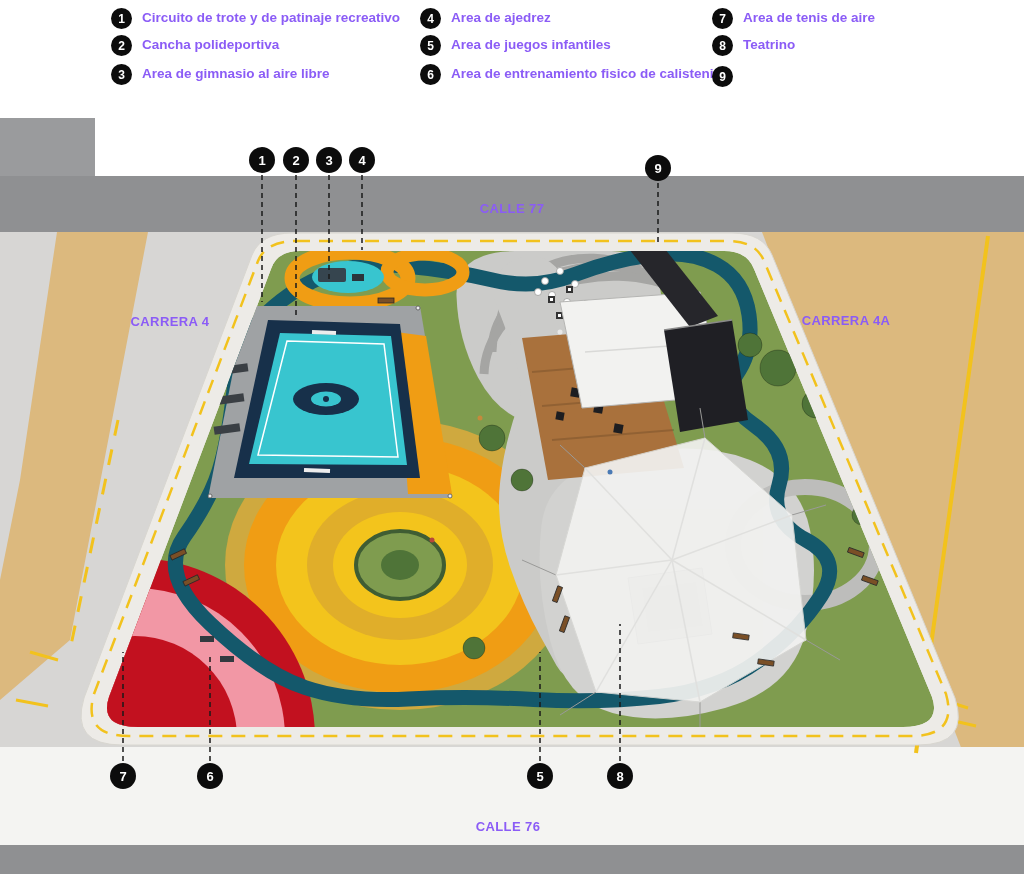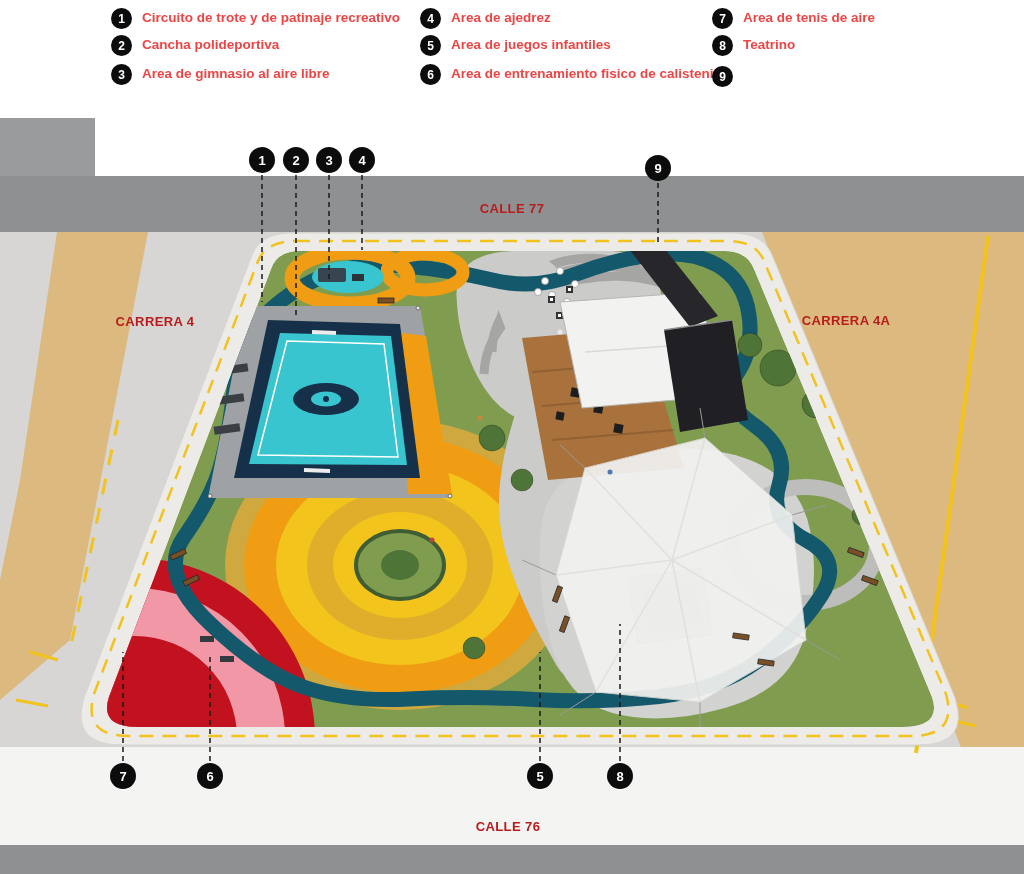--- a/index.html
+++ b/index.html
@@ -4,28 +4,28 @@
 <style>
   html,body{margin:0;padding:0;background:#ffffff;font-family:"Liberation Sans",sans-serif;}
   .stage{position:relative;width:1024px;height:874px;overflow:hidden;background:#fff;}
   svg.scene{position:absolute;left:0;top:0;}
 
   
   .legend-row{position:absolute;display:flex;align-items:center;gap:10px;}
   .legend-row.wrap{align-items:flex-start;width:250px;}
   .badge{flex:0 0 auto;width:21px;height:21px;border-radius:50%;background:var(--c-marker_black,#0c0c0c);
          color:#fff;font-weight:bold;font-size:12px;display:flex;align-items:center;justify-content:center;}
-  .legend-label{font-weight:bold;font-size:13.5px;color:#ef4444;line-height:1.22;}
+  .legend-label{font-weight:bold;font-size:13.5px;color:#8b5cf6;line-height:1.22;}
 
   
   .marker{position:absolute;width:26px;height:26px;border-radius:50%;background:var(--c-marker_black,#0c0c0c);
           color:#fff;font-weight:bold;font-size:13px;display:flex;align-items:center;justify-content:center;}
 
   
-  .street{position:absolute;transform:translate(-50%,-50%);font-weight:bold;font-size:13px;color:#b91c1c;
+  .street{position:absolute;transform:translate(-50%,-50%);font-weight:bold;font-size:13px;color:#8b5cf6;
           letter-spacing:.4px;white-space:nowrap;}
 
   
   .cF-road{fill:var(--c-road_gray)}   .cF-ground{fill:var(--c-ground_gray)} .cF-sand{fill:var(--c-sand)}
   .cF-grass{fill:var(--c-grass)}      .cF-tree{fill:var(--c-tree)}          .cF-apron{fill:var(--c-apron)}
   .cS-yellow{stroke:var(--c-marking_yellow)} .cS-circuit{stroke:var(--c-circuit_teal)}
   .cF-cyan{fill:var(--c-court_cyan)}  .cF-navy{fill:var(--c-court_navy)}    .cF-orange{fill:var(--c-accent_orange)}
   .cS-orange{stroke:var(--c-accent_orange)}  .cF-yel{fill:var(--c-accent_yellow)}
   .cF-red{fill:var(--c-ring_red)}     .cF-pink{fill:var(--c-ring_pink)}
   .cF-plaza{fill:var(--c-plaza_gray)} .cS-plaza{stroke:var(--c-plaza_gray)} .cS-plazad{stroke:var(--c-plaza_dark)}
@@ -284,21 +284,21 @@
   </div>
   <div class="legend-row" style="left:712px;top:35px">
     <span class="badge">8</span>
     <span class="legend-label">Teatrino</span>
   </div>
   <div class="legend-row wrap" style="left:712px;top:64px">
     <span class="badge" style="margin-top:2px">9</span>
   </div>
 
   <div class="street" style="left:512px;top:208px">CALLE 77</div>
-  <div class="street" style="left:155px;top:321px">CARRERA 4</div>
+  <div class="street" style="left:170px;top:321px">CARRERA 4</div>
   <div class="street" style="left:846px;top:320px">CARRERA 4A</div>
   <div class="street" style="left:508px;top:826px">CALLE 76</div>
 
   <div class="marker" style="left:249px;top:147px">1</div>
   <div class="marker" style="left:283px;top:147px">2</div>
   <div class="marker" style="left:316px;top:147px">3</div>
   <div class="marker" style="left:349px;top:147px">4</div>
   <div class="marker" style="left:645px;top:155px">9</div>
   <div class="marker" style="left:110px;top:763px">7</div>
   <div class="marker" style="left:197px;top:763px">6</div>

